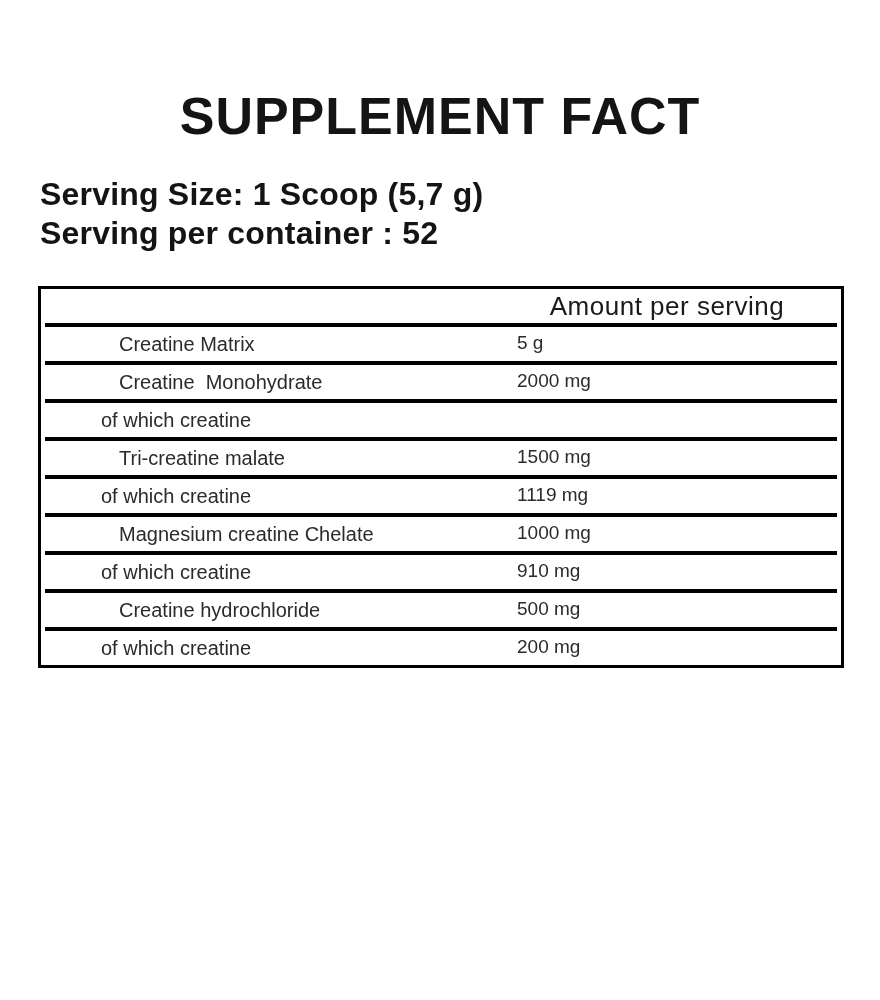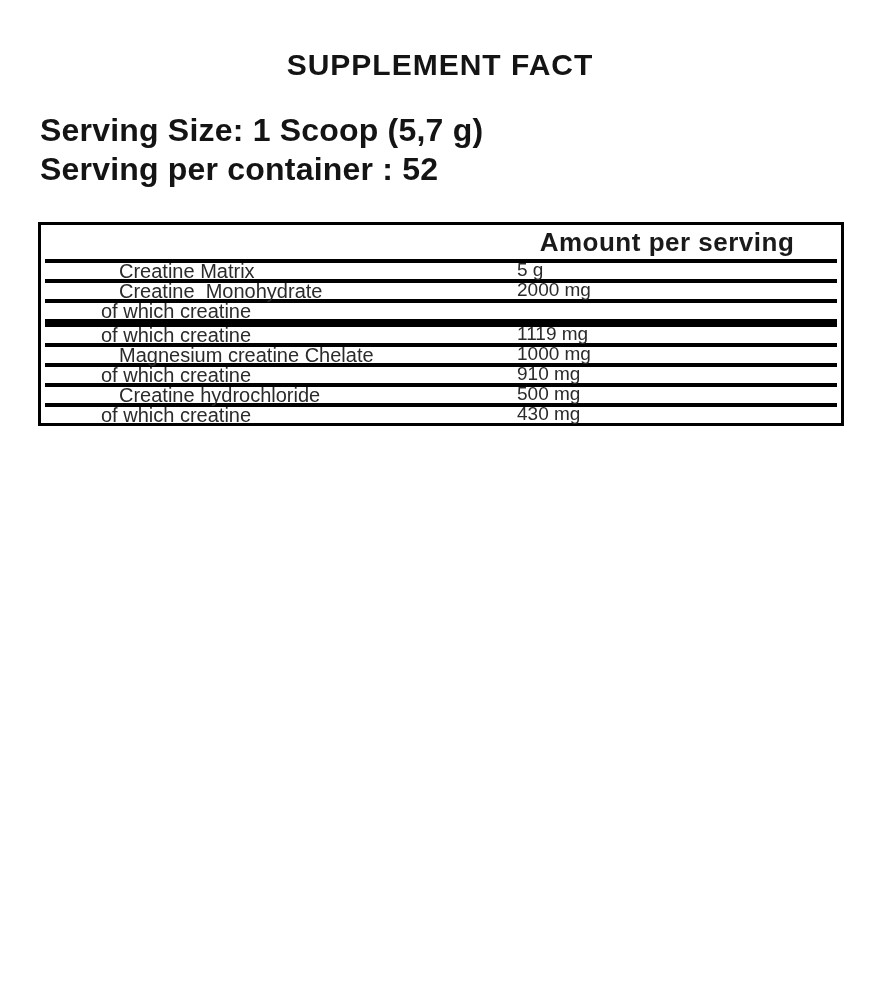--- a/index.html
+++ b/index.html
@@ -13,23 +13,23 @@
   body{
     width:880px;height:1000px;
     background:var(--bg);
     font-family:"Liberation Sans", sans-serif;
     overflow:hidden;
   }
   .page{width:880px;height:1000px;position:relative;}
 
   .title{
     margin:0;
-    padding-top:48px;
+    padding-top:88px;
     text-align:center;
-    font-size:30px;
+    font-size:52px;
     font-weight:900;
     letter-spacing:1px;
     color:var(--title-color);
     line-height:1.1;
   }
 
   .serving{
     margin:30px 0 0 40px;
     font-size:32px;
     font-weight:800;
@@ -48,34 +48,34 @@
     display:flex;
     align-items:center;
     height:34px;
   }
   .amount-head{
     width:300px;
     margin-left:auto;
     margin-right:24px;
     text-align:center;
     font-size:26px;
-    font-weight:700;
+    font-weight:400;
     letter-spacing:0.5px;
     color:#1a1a1a;
     white-space:nowrap;
   }
   .divider{
     height:4px;
     background:var(--line-color);
     margin:0 4px;
   }
   .row{
     display:flex;
     align-items:center;
-    height:16px;
+    height:34px;
   }
   .label-cell{
     flex:1;
     padding-left:78px;
     font-size:20px;
     color:var(--body-color);
     white-space:pre-wrap;
   }
   .row.indent .label-cell{
     padding-left:60px;
@@ -118,20 +118,24 @@
     <div class="label-cell">Creatine  Monohydrate</div>
     <div class="amount-cell">2000 mg</div>
   </div>
 
   <div class="divider"></div>
   <div class="row indent">
     <div class="label-cell">of which creatine</div>
   </div>
 
   <div class="divider"></div>
+  <div class="row">
+    <div class="label-cell">Tri-creatine malate</div>
+    <div class="amount-cell">1500 mg</div>
+  </div>
 
   <div class="divider"></div>
   <div class="row indent">
     <div class="label-cell">of which creatine</div>
     <div class="amount-cell">1119 mg</div>
   </div>
 
   <div class="divider"></div>
   <div class="row">
     <div class="label-cell">Magnesium creatine Chelate</div>
@@ -146,18 +150,18 @@
 
   <div class="divider"></div>
   <div class="row">
     <div class="label-cell">Creatine hydrochloride</div>
     <div class="amount-cell">500 mg</div>
   </div>
 
   <div class="divider"></div>
   <div class="row indent">
     <div class="label-cell">of which creatine</div>
-    <div class="amount-cell">430 mg</div>
+    <div class="amount-cell">200 mg</div>
   </div>
 </div>
   </div>
 
 </div>
 
 </body></html>

